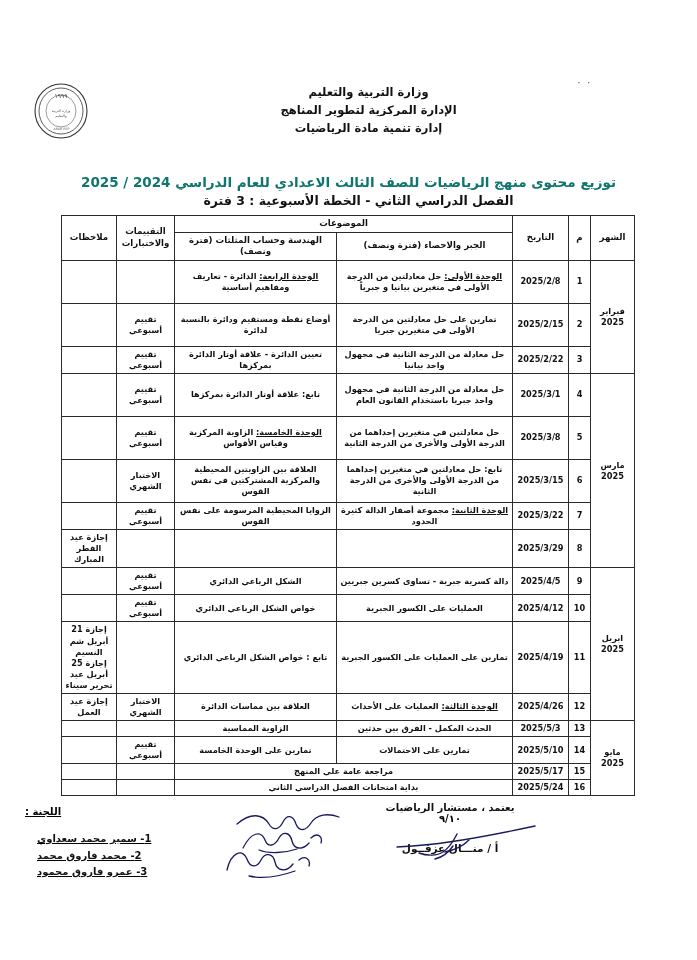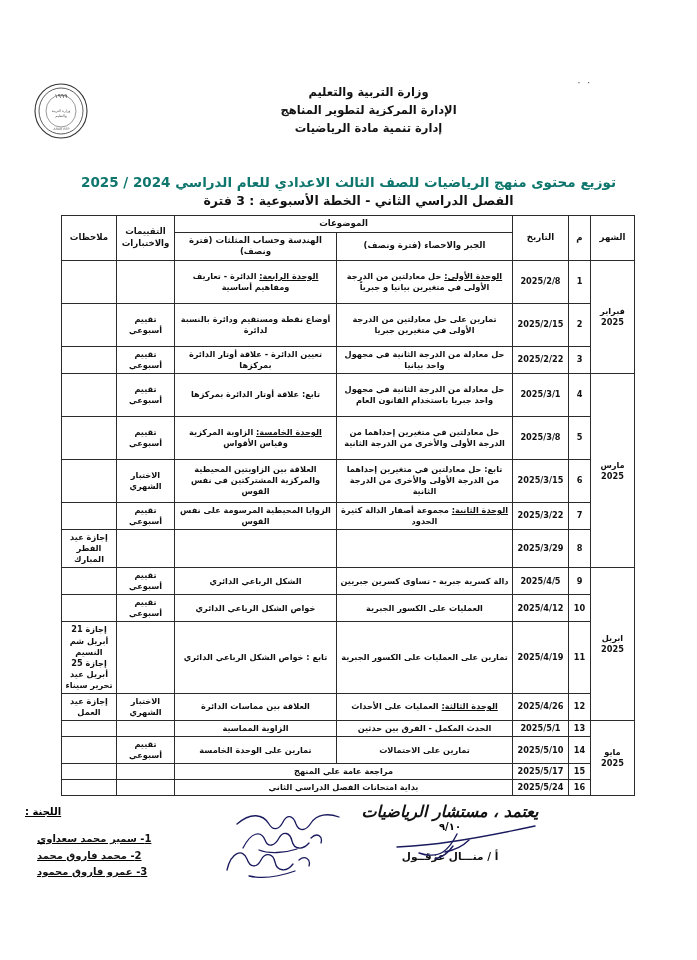--- a/index.html
+++ b/index.html
@@ -171,24 +171,23 @@
   }
 
   .approver {
     position: absolute;
     right: 80px;
     top: 2px;
     width: 210px;
     text-align: center;
   }
   .approver .line1 {
-    font-size: 16px;
-    font-weight: bold;
-    color: #111;
-    font-style: italic;
+    font-size: 10px;
+    font-weight: bold;
+    color: #111;
   }
   .approver .num {
     font-size: 10px;
     font-weight: bold;
     margin-top: 0;
   }
   .approver .line2 {
     font-size: 10.5px;
     font-weight: bold;
     color: #111;
@@ -350,21 +349,21 @@
             <td class="cell-num">12</td>
             <td class="cell-date">2025/4/26</td>
             <td class="cell-subject"><span class="u">الوحدة الثالثة:</span> العمليات على الأحداث</td>
             <td class="cell-subject">العلاقة بين مماسات الدائرة</td>
             <td class="cell-eval">الاختبار الشهري</td>
             <td class="cell-notes">إجازة عيد العمل</td>
           </tr>
           <tr>
             <td class="cell-month" rowspan="4">مايو<br>2025</td>
             <td class="cell-num">13</td>
-            <td class="cell-date">2025/5/1</td>
+            <td class="cell-date">2025/5/3</td>
             <td class="cell-subject">الحدث المكمل - الفرق بين حدثين</td>
             <td class="cell-subject">الزاوية المماسية</td>
             <td class="cell-eval"></td>
             <td class="cell-notes"></td>
           </tr>
           <tr>
             <td class="cell-num">14</td>
             <td class="cell-date">2025/5/10</td>
             <td class="cell-subject">تمارين على الاحتمالات</td>
             <td class="cell-subject">تمارين على الوحدة الخامسة</td>

